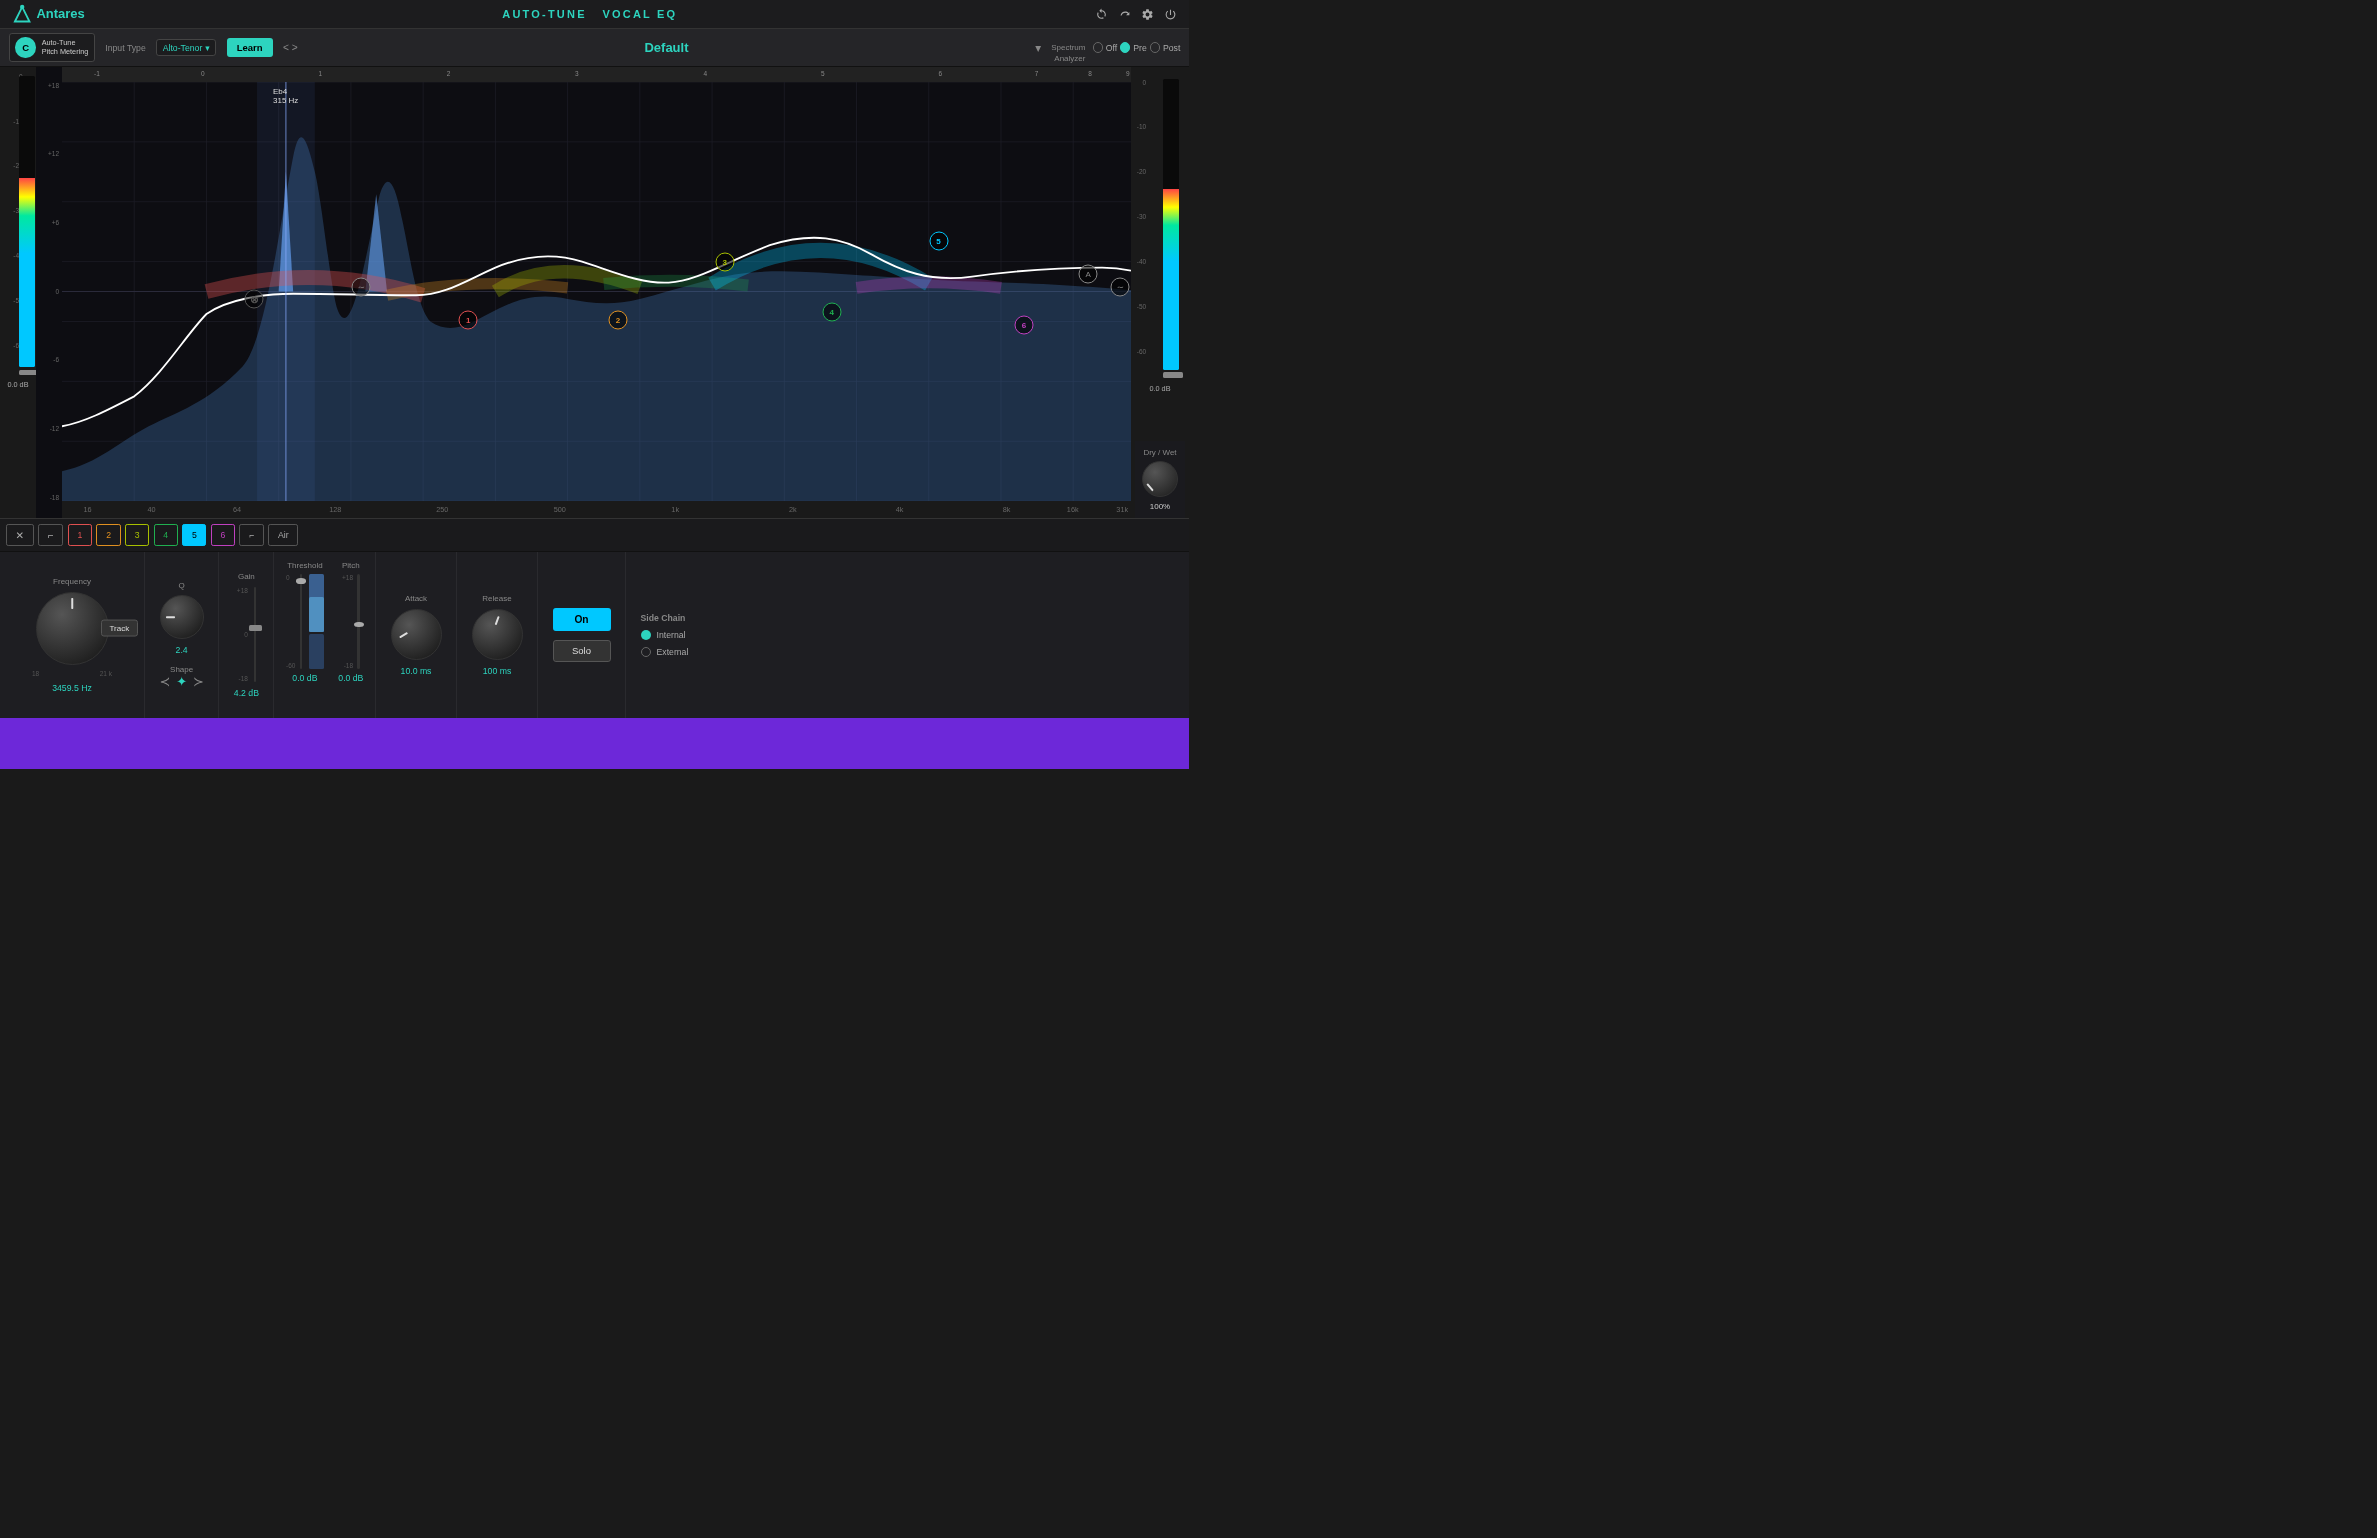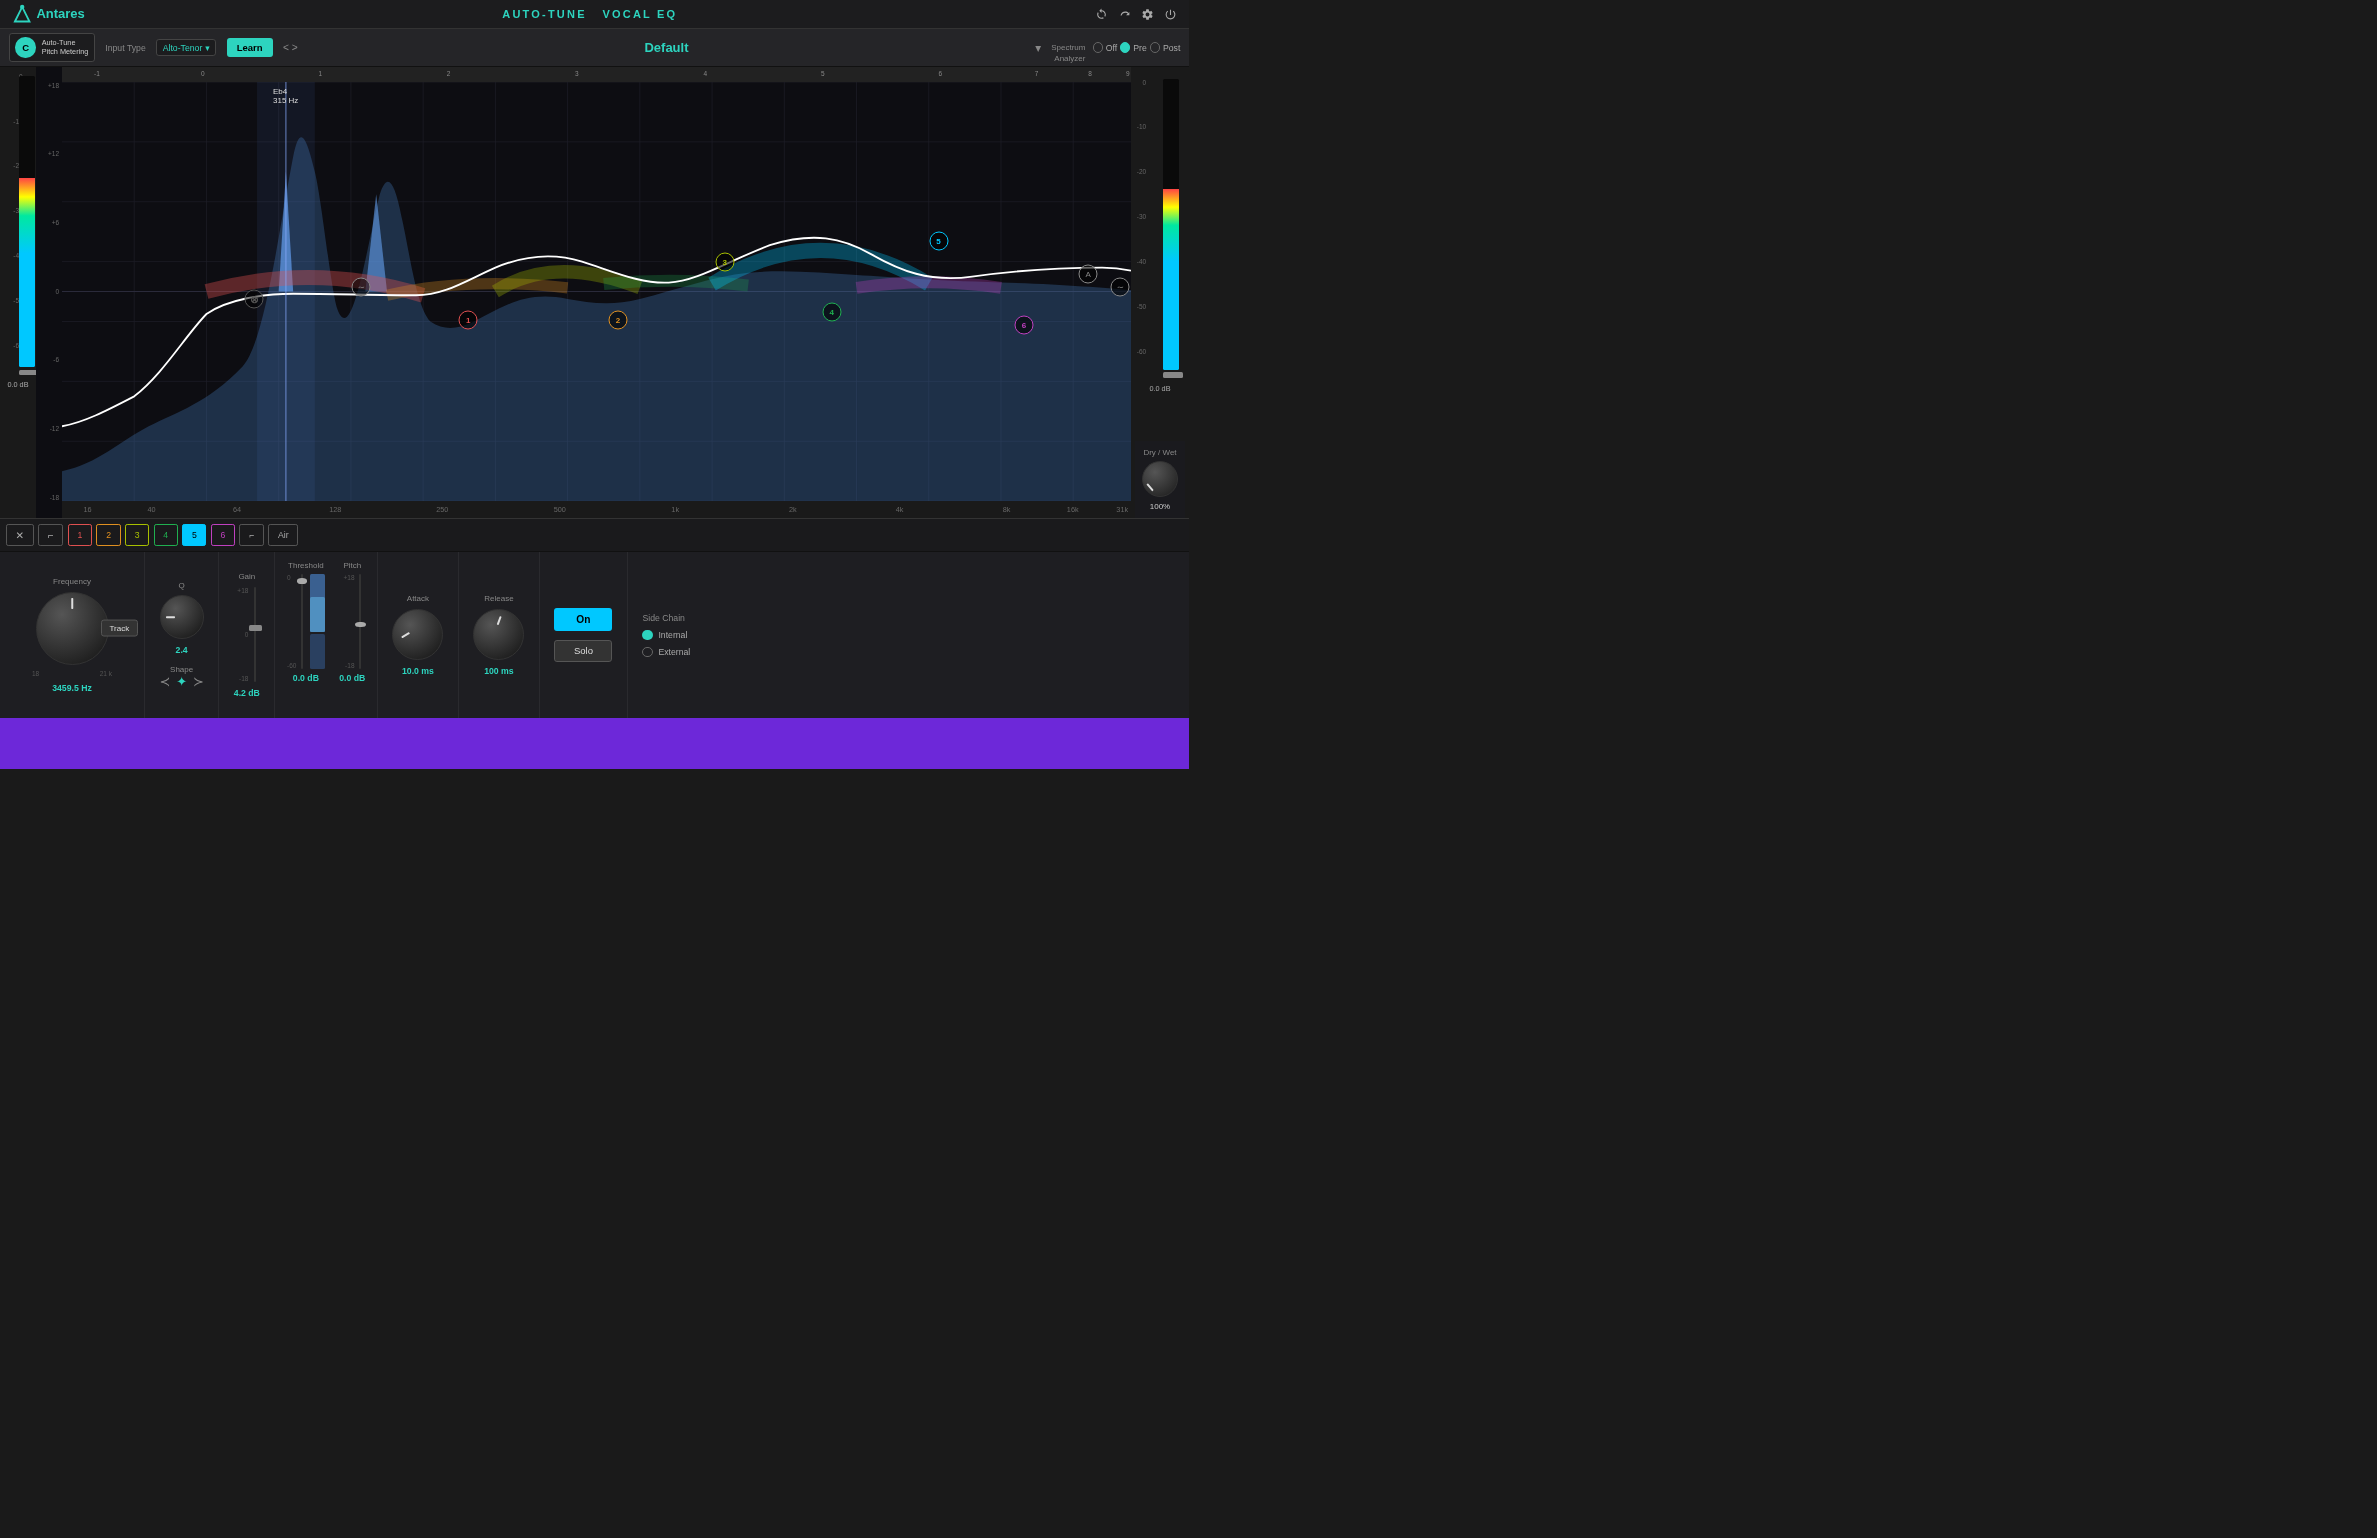--- a/index.html
+++ b/index.html
@@ -252,21 +252,21 @@
       border-right: 0.7px solid #2a2a2e;
     }
     .param-label {
       color: #888;
       font-size: 8px;
       text-align: center;
     }
     .knob-value {
       color: #2dd4bf;
       font-size: 8.7px;
-      font-weight: bold;
+      font-weight: normal;
       text-align: left;
     }
     .knob-range {
       display: flex;
       justify-content: space-between;
       width: 80px;
       color: #555;
       font-size: 6.5px;
     }
 
@@ -763,21 +763,21 @@
       </div>
       <div class="knob-value">100 ms</div>
     </div>
 
     <div style="display:flex;flex-direction:column;align-items:center;justify-content:center;padding:11.6px 14.5px;gap:8.7px;border-right:0.7px solid #2a2a2e;">
       <button class="on-btn">On</button>
       <button class="solo-btn">Solo</button>
     </div>
 
     <div style="display:flex;flex-direction:column;align-items:flex-start;justify-content:center;padding:11.6px 14.5px;gap:7.3px;">
-      <div style="color:#888;font-size:8.7px;font-weight:400;">Side Chain</div>
+      <div style="color:#888;font-size:8.7px;font-weight:700;">Side Chain</div>
       <div style="display:flex;align-items:center;gap:5.8px;">
         <div style="width:10.2px;height:10.2px;border-radius:50%;background:#2dd4bf;"></div>
         <span style="color:#aaa;font-size:8.7px;">Internal</span>
       </div>
       <div style="display:flex;align-items:center;gap:5.8px;">
         <div style="width:10.2px;height:10.2px;border-radius:50%;border:1.5px solid #666;background:transparent;"></div>
         <span style="color:#aaa;font-size:8.7px;">External</span>
       </div>
     </div>
 

